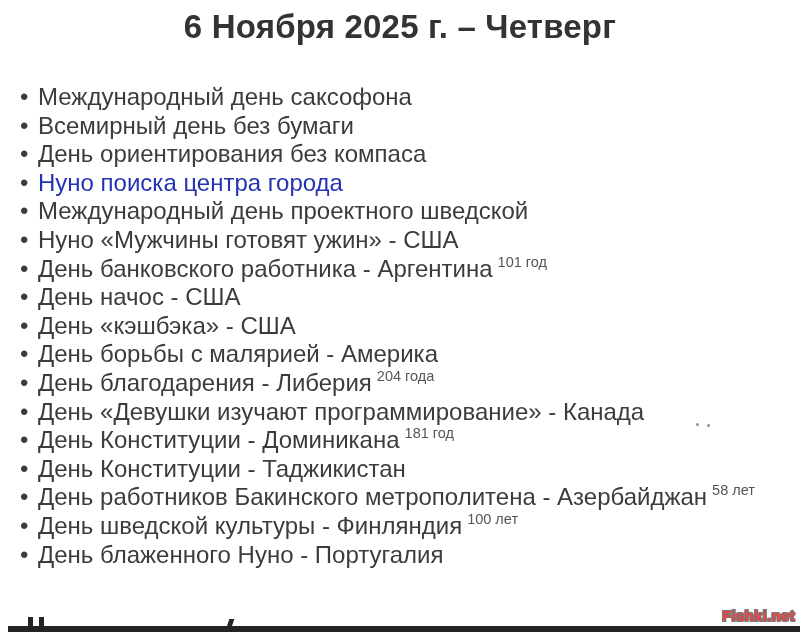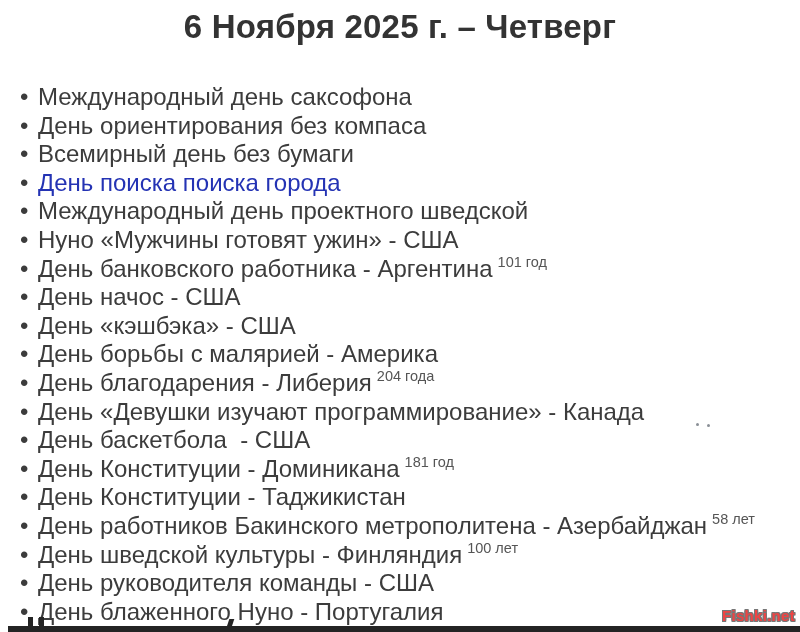--- a/index.html
+++ b/index.html
@@ -60,37 +60,35 @@
 </style>
 </head>
 <body>
 
 <div class="page" style="--title-color: #333333; --text-color: #3c3c3c; --link-blue: #2433b4; --sup-color: #555555; background: rgb(255, 255, 255);">
 
   <div class="title">6 Ноября 2025 г. – Четверг</div>
 
   <ul class="holiday-list">
       <li class="holiday-item"><span class="bullet">•</span><span class="holiday-text">Международный день саксофона</span></li>
+      <li class="holiday-item"><span class="bullet">•</span><span class="holiday-text">Всемирный день без бумаги</span></li>
       <li class="holiday-item"><span class="bullet">•</span><span class="holiday-text">День ориентирования без компаса</span></li>
-      <li class="holiday-item"><span class="bullet">•</span><span class="holiday-text">Всемирный день без бумаги</span></li>
-      <li class="holiday-item"><span class="bullet">•</span><span class="holiday-text link">День поиска поиска города</span></li>
+      <li class="holiday-item"><span class="bullet">•</span><span class="holiday-text link">Нуно поиска центра города</span></li>
       <li class="holiday-item"><span class="bullet">•</span><span class="holiday-text">Международный день проектного шведской</span></li>
       <li class="holiday-item"><span class="bullet">•</span><span class="holiday-text">Нуно «Мужчины готовят ужин» - США</span></li>
       <li class="holiday-item"><span class="bullet">•</span><span class="holiday-text">День банковского работника - Аргентина</span><sup class="age">101 год</sup></li>
       <li class="holiday-item"><span class="bullet">•</span><span class="holiday-text">День начос - США</span></li>
       <li class="holiday-item"><span class="bullet">•</span><span class="holiday-text">День «кэшбэка» - США</span></li>
       <li class="holiday-item"><span class="bullet">•</span><span class="holiday-text">День борьбы с малярией - Америка</span></li>
       <li class="holiday-item"><span class="bullet">•</span><span class="holiday-text">День благодарения - Либерия</span><sup class="age">204 года</sup></li>
       <li class="holiday-item"><span class="bullet">•</span><span class="holiday-text">День «Девушки изучают программирование» - Канада</span></li>
-      <li class="holiday-item"><span class="bullet">•</span><span class="holiday-text">День баскетбола  - США</span></li>
       <li class="holiday-item"><span class="bullet">•</span><span class="holiday-text">День Конституции - Доминикана</span><sup class="age">181 год</sup></li>
       <li class="holiday-item"><span class="bullet">•</span><span class="holiday-text">День Конституции - Таджикистан</span></li>
       <li class="holiday-item"><span class="bullet">•</span><span class="holiday-text">День работников Бакинского метрополитена - Азербайджан</span><sup class="age">58 лет</sup></li>
       <li class="holiday-item"><span class="bullet">•</span><span class="holiday-text">День шведской культуры - Финляндия</span><sup class="age">100 лет</sup></li>
-      <li class="holiday-item"><span class="bullet">•</span><span class="holiday-text">День руководителя команды - США</span></li>
       <li class="holiday-item"><span class="bullet">•</span><span class="holiday-text">День блаженного Нуно - Португалия</span></li>
     </ul>
 
   <span class="artifact-dot dot-a"></span>
   <span class="artifact-dot dot-b"></span>
 
   <div class="bottom-stem stem-a"></div>
   <div class="bottom-stem stem-b"></div>
   <div class="bottom-stem stem-c"></div>
   <div class="bottom-strip"></div>

